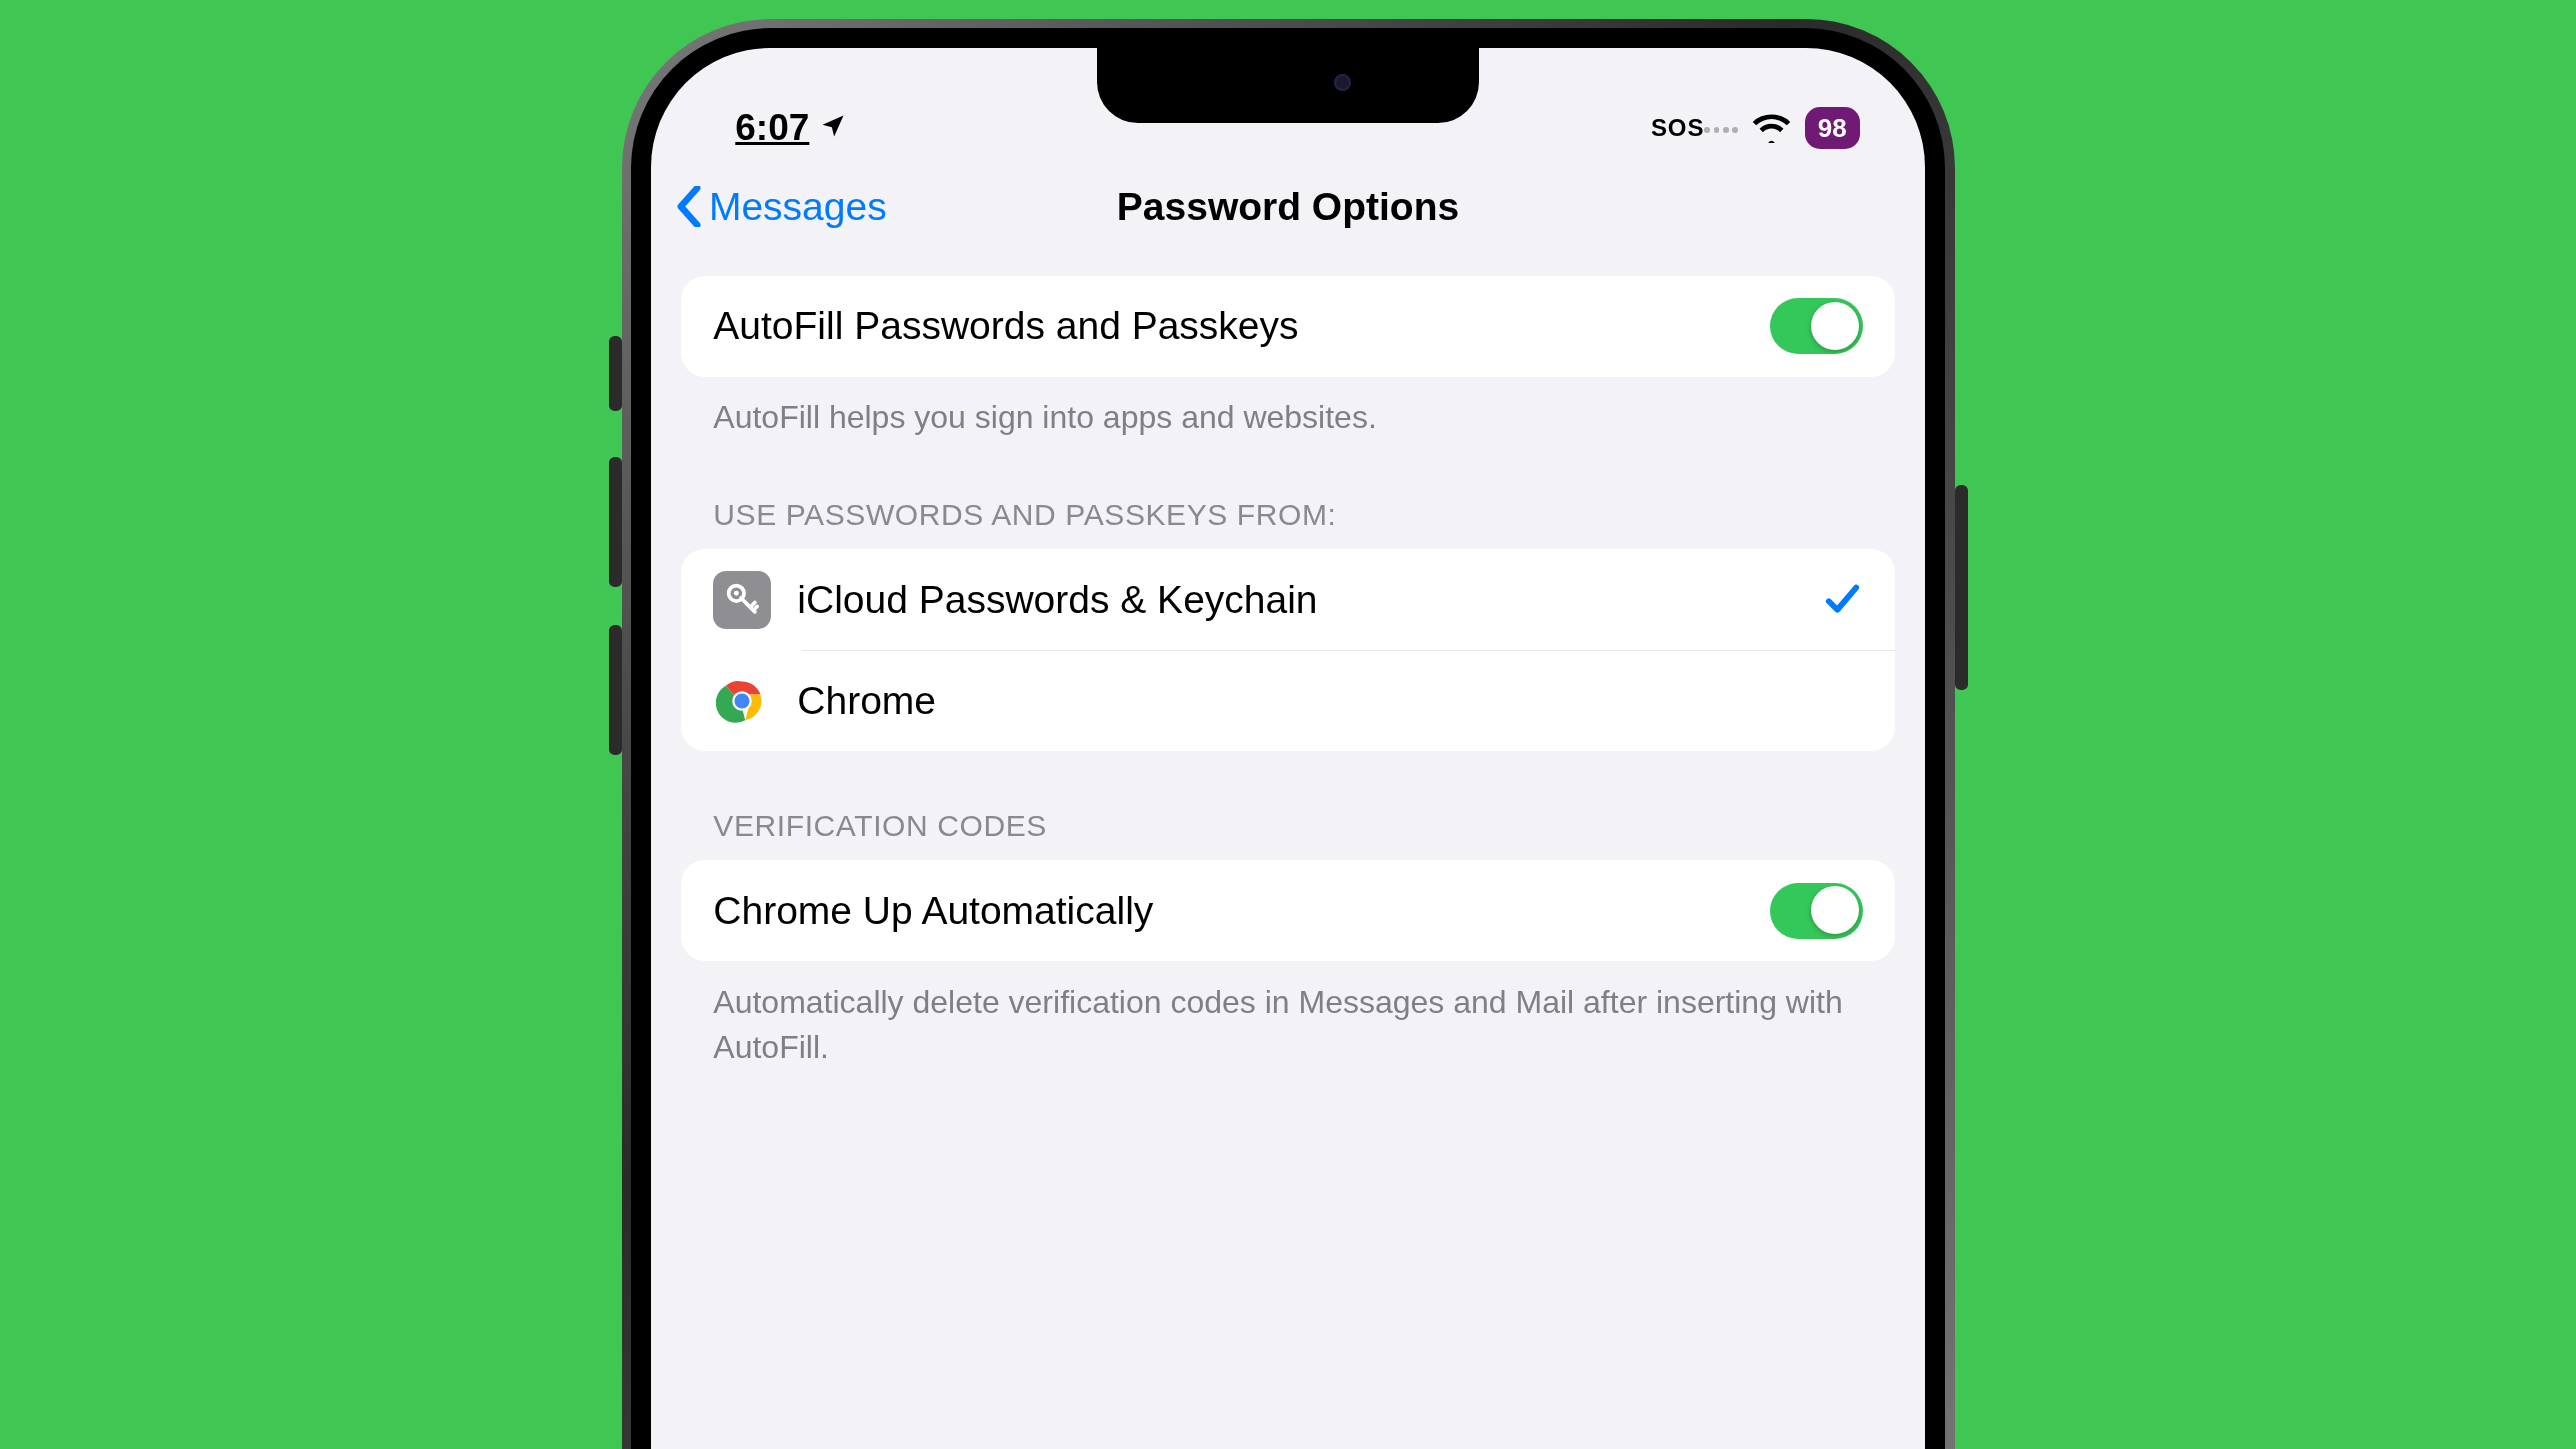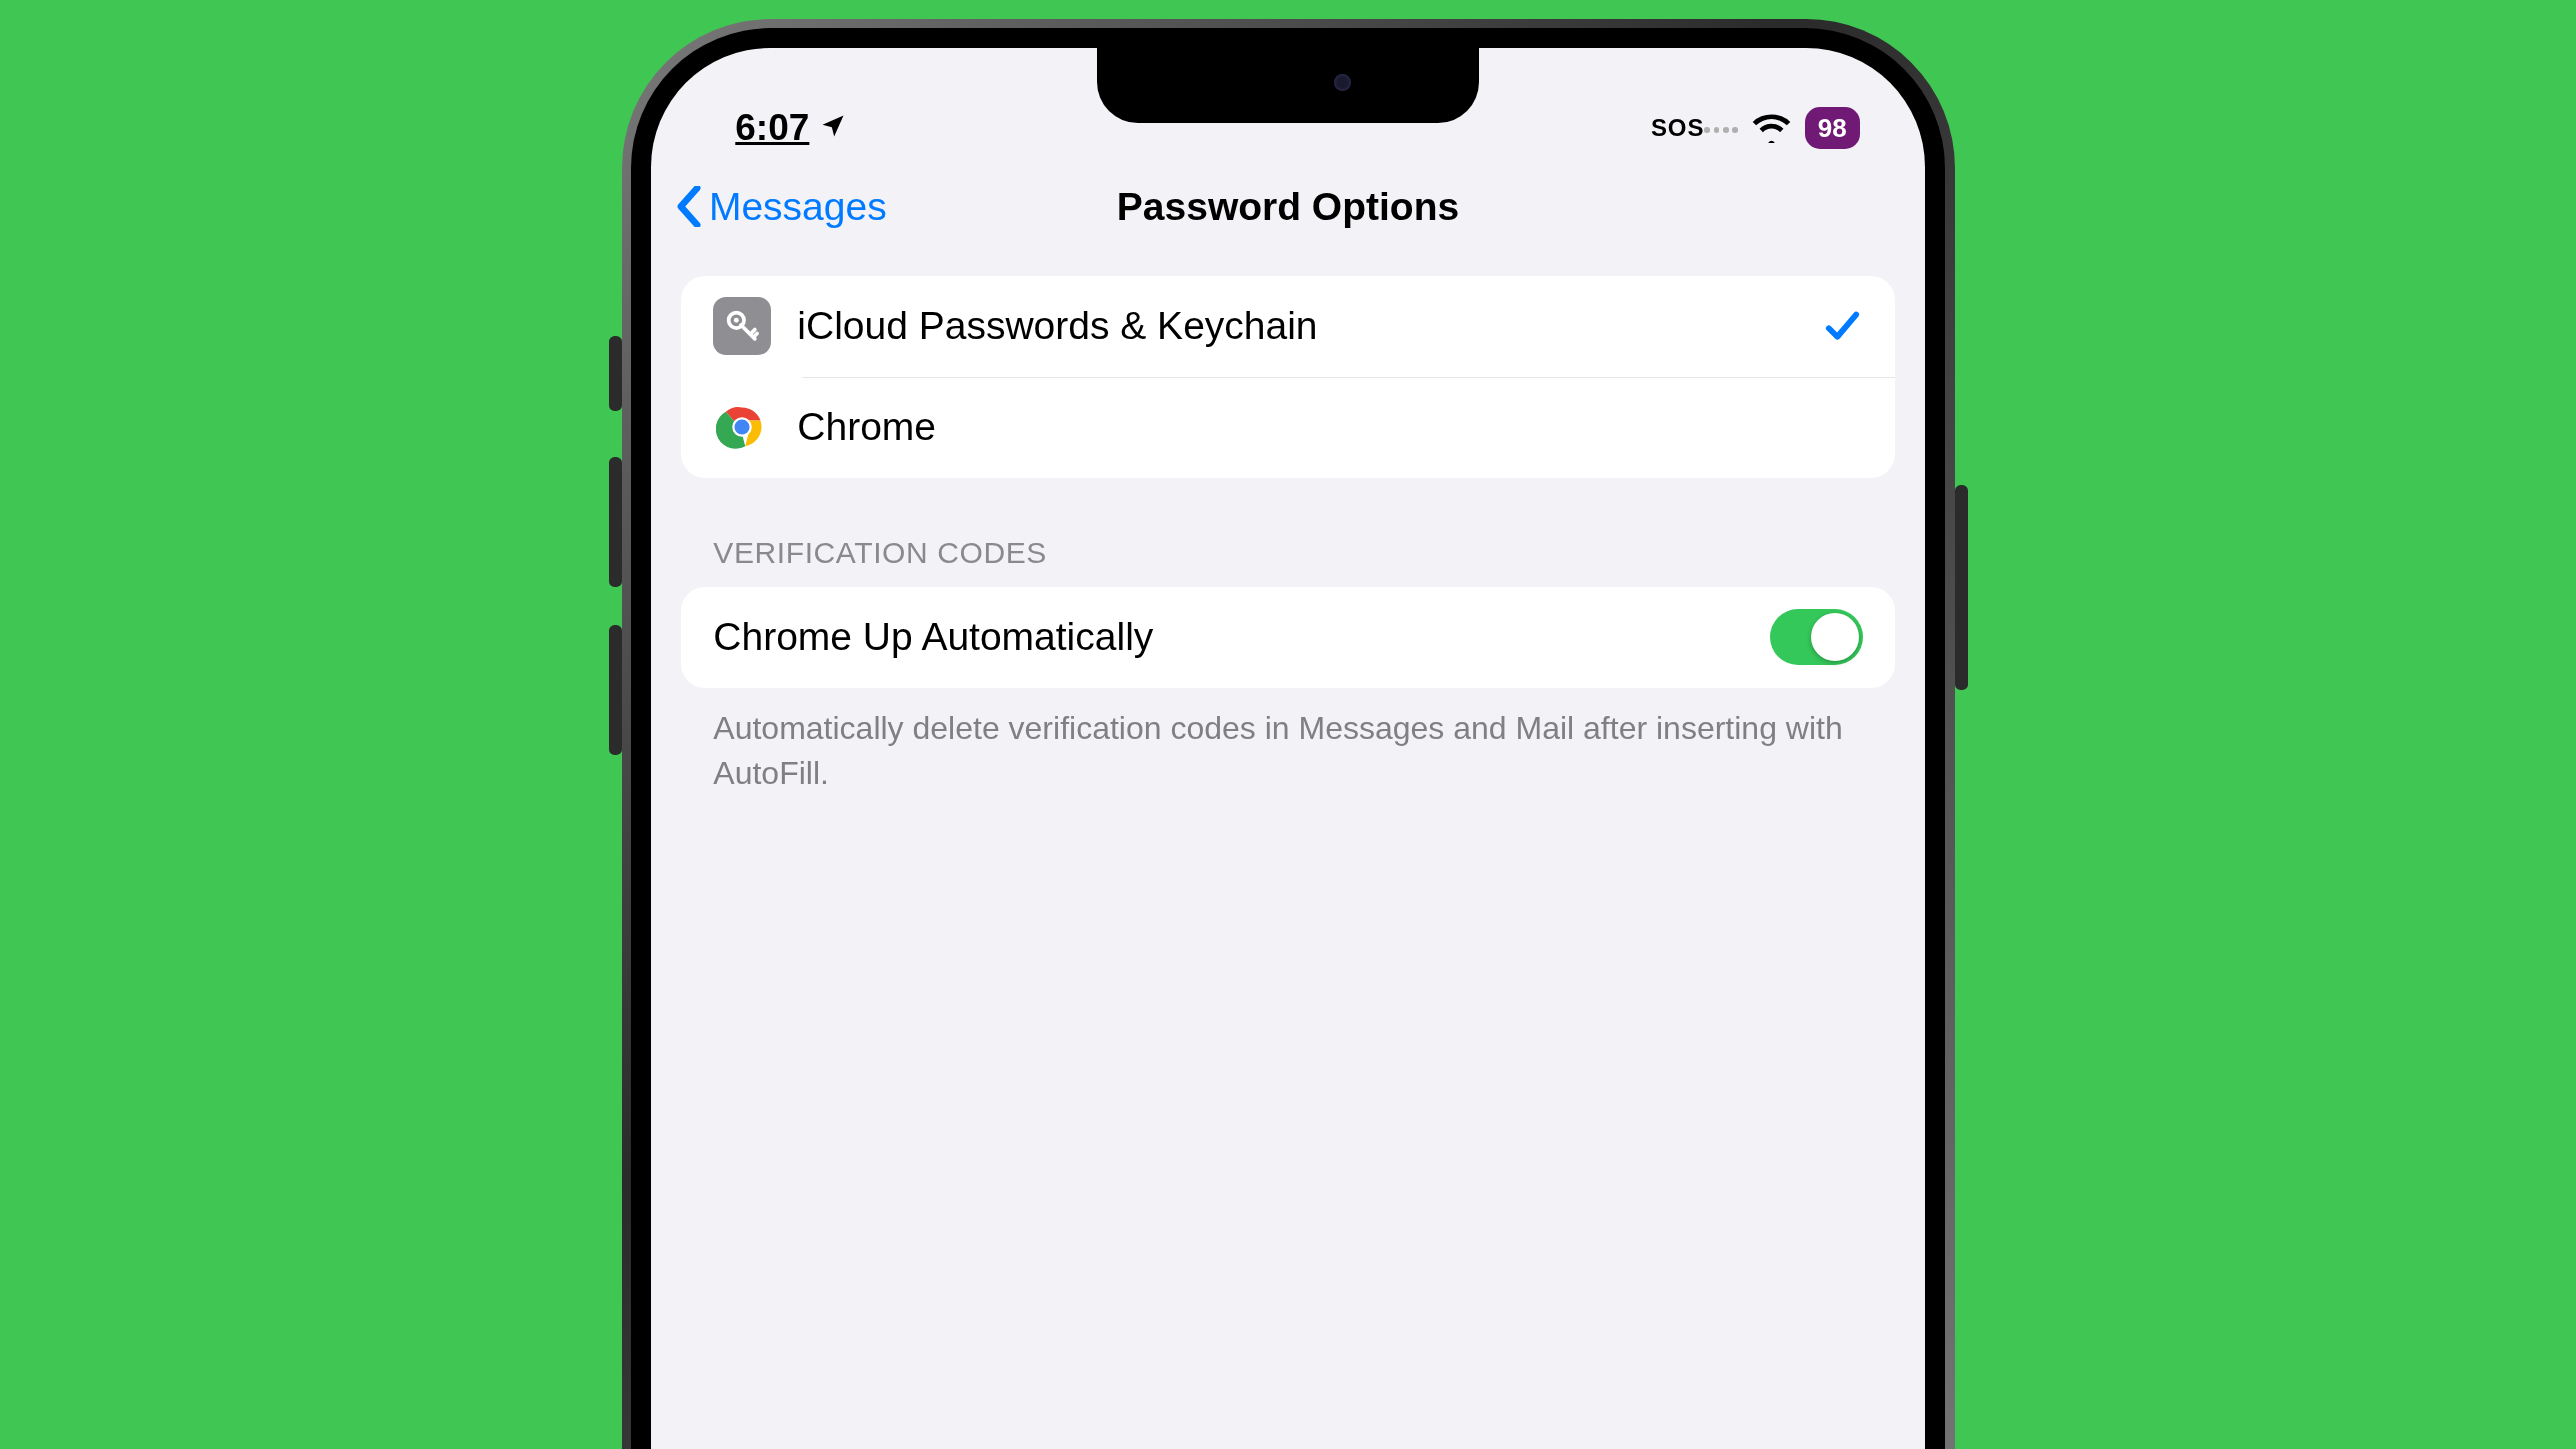--- a/index.html
+++ b/index.html
@@ -194,22 +194,34 @@
                 <path d="M10 1 L2 10 L10 19" stroke="#007AFF" stroke-width="3.2" fill="none" stroke-linecap="round" stroke-linejoin="round"></path>
               </svg>
           </span>
           <span>Messages</span>
         </div>
         <div class="nav-title">Password Options</div>
       </div>
 
       <div class="content">
 
-
         <div class="group">
+          <div class="group-card">
+            <div class="row">
+              <div class="row-label">AutoFill Passwords and Passkeys</div>
+              <div class="toggle">
+                  <div class="knob"></div>
+                </div>
+            </div>
+          </div>
+          <div class="footer-text">AutoFill helps you sign into apps and websites.</div>
+        </div>
+
+        <div class="group">
+          <div class="group-header">USE PASSWORDS AND PASSKEYS FROM:</div>
           <div class="group-card">
             <div class="row">
               <div class="app-icon keychain">
                 <svg width="37" height="37" viewBox="0 0 24 24">
                     <circle cx="8" cy="8" r="5" fill="none" stroke="#fff" stroke-width="2.4"></circle>
                     <circle cx="8" cy="8" r="1.6" fill="#fff"></circle>
                     <path d="M11 11 L20 20 M17 17 L20 14 M19 19 L21.5 16.5" stroke="#fff" stroke-width="2.4" stroke-linecap="round" fill="none"></path>
                   </svg>
               </div>
               <div class="row-label">iCloud Passwords &amp; Keychain</div>

